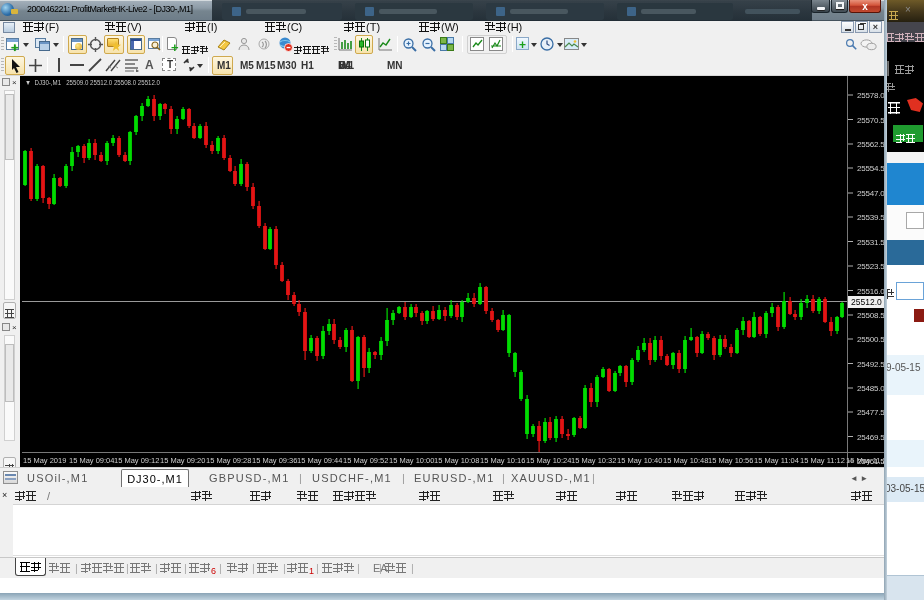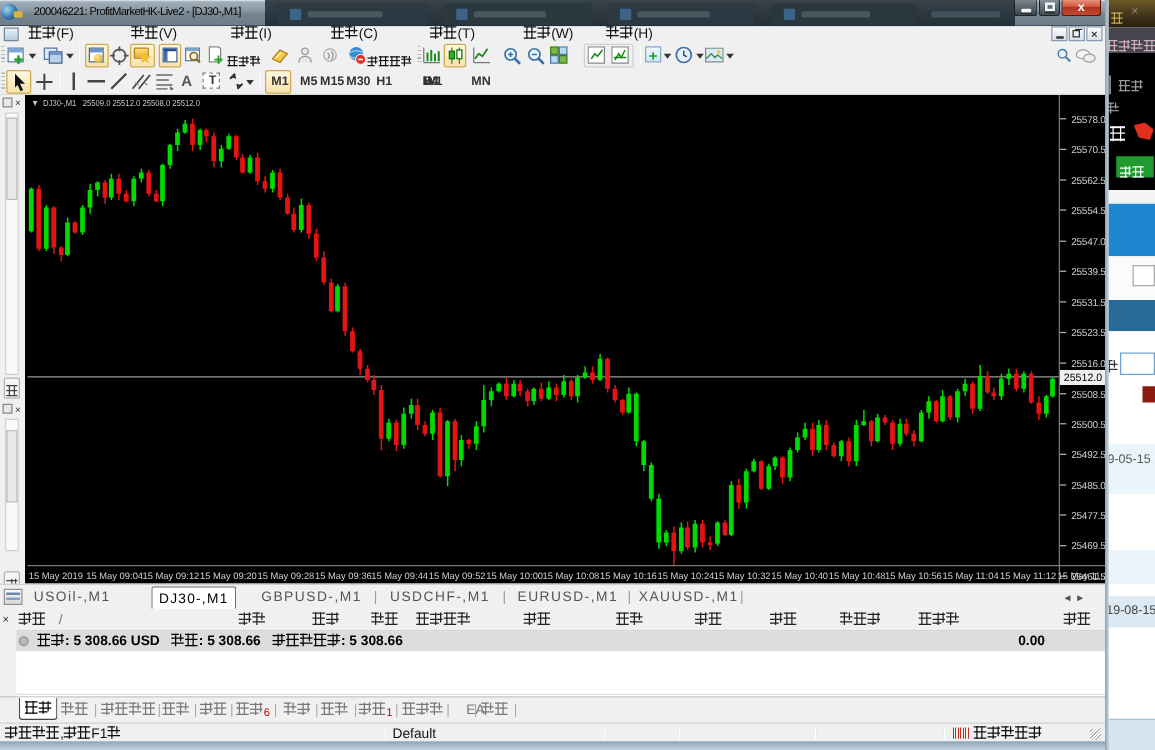--- a/index.html
+++ b/index.html
@@ -47,21 +47,21 @@
  <div class="abs" style="left:0;top:265px;width:40px;height:90px;background:#fff">
    <div class="abs" style="left:0;top:19px;color:#333"><i class="h3"></i></div>
    <div class="abs" style="left:12px;top:17px;width:28px;height:18px;background:#fff;border:1px solid #6aa3d8"></div>
    <div class="abs" style="left:30px;top:44px;width:10px;height:13px;background:#8b1a12"></div>
  </div>
  <div class="abs" style="left:0;top:355px;width:40px;height:40px;background:#e9f4fb;color:#555;font:10px 'Liberation Sans'">
         <span style="position:absolute;left:2px;top:7px;white-space:nowrap">9-05-15 1</span>
       </div>
  <div class="abs" style="left:0;top:440px;width:40px;height:27px;background:#e9f4fb"></div>
  <div class="abs" style="left:0;top:477px;width:40px;height:25px;background:#dceaf5;color:#444;font:10px 'Liberation Sans'">
-        <span style="position:absolute;left:1px;top:6px;white-space:nowrap">19-08-15</span>
+        <span style="position:absolute;left:1px;top:6px;white-space:nowrap">03-05-15</span>
       </div>
  <div class="abs" style="left:0;top:575px;width:40px;height:25px;background:#d8e4ee;border-top:1px solid #b0c4d4"></div>
 </div>
 
 <div class="abs" style="left:0;top:0;width:884px;height:600px">
 
  <div class="abs" style="left:0;top:0;width:884px;height:21px;background:linear-gradient(180deg,#a6b2bc 0%,#8d9ba7 40%,#76858f 55%,#6e7d89 100%);border-bottom:1px solid #45525c">
   <div class="abs" style="left:0;top:0;width:884px;height:1px;background:#d4dade"></div>
   <div class="abs" style="left:212px;top:0;width:600px;height:21px;background:linear-gradient(180deg,#2e3941,#1f2a32);opacity:.93"></div>
   <div class="abs" style="left:222px;top:3px;width:120px;height:17px;background:#2c3942;border-radius:2px"></div>
@@ -272,21 +272,21 @@
         <div class="abs" style="left:208px;top:2px;width:1px;height:16px;background:#c4c4c4;border-right:1px solid #fff"></div>
         <div class="abs" style="left:212px;top:1px;width:21px;height:19px;background:linear-gradient(180deg,#fdf6e0,#f7e3ac);border:1px solid #cfa94e;border-radius:2px"></div>
         <div class="abs" style="left:217px;top:5px;font:bold 10px 'Liberation Sans';color:#333">M1</div>
         <div class="abs" style="left:240px;top:5px;font:bold 10px 'Liberation Sans';color:#333">M5</div>
         <div class="abs" style="left:256px;top:5px;font:bold 10px 'Liberation Sans';color:#333">M15</div>
         <div class="abs" style="left:277px;top:5px;font:bold 10px 'Liberation Sans';color:#333">M30</div>
         <div class="abs" style="left:301px;top:5px;font:bold 10px 'Liberation Sans';color:#333">H1</div>
         <div class="abs" style="left:338px;top:5px;font:bold 10px 'Liberation Sans';color:#333">H4</div>
         <div class="abs" style="left:339px;top:5px;font:bold 10px 'Liberation Sans';color:#333">D1</div>
         <div class="abs" style="left:339px;top:5px;font:bold 10px 'Liberation Sans';color:#333">W1</div>
-        <div class="abs" style="left:377px;top:5px;font:bold 10px 'Liberation Sans';color:#333">MN</div>
+        <div class="abs" style="left:387px;top:5px;font:bold 10px 'Liberation Sans';color:#333">MN</div>
  </div>
 
  <div class="abs" style="left:0;top:76px;width:884px;height:391px;background:#f0f0f0">
   <div class="abs" style="left:0;top:0;width:20px;height:391px;background:#f0f0f0">
    <div class="abs" style="left:2px;top:2px;width:8px;height:8px;border:1px solid #888;background:#e8e8e8"></div>
    <div class="abs" style="left:12px;top:2px;font:8px 'Liberation Sans';color:#333">×</div>
    <div class="abs" style="left:4px;top:14px;width:11px;height:210px;background:#fafafa;border:1px solid #d0d0d0"></div>
    <div class="abs" style="left:5px;top:18px;width:9px;height:66px;background:#e9e9e9;border:1px solid #bdbdbd"></div>
    <div class="abs" style="left:3px;top:226px;width:13px;height:17px;border:1px solid #b0b0b0;border-radius:2px;background:#f6f6f6;color:#444"><i class="h s9" style="margin:3px 0 0 1px"></i></div>
    <div class="abs" style="left:2px;top:247px;width:8px;height:8px;border:1px solid #888;background:#e8e8e8"></div>
@@ -673,25 +673,20 @@
    <span class="mhdr" style="left:284px"><i class="h3"></i><i class="h"></i></span>
    <span class="mhdr" style="left:320px"><i class="h"></i><i class="h2"></i><i class="h"></i><i class="h3"></i></span>
    <span class="mhdr" style="left:406px"><i class="h2"></i><i class="h"></i></span>
    <span class="mhdr" style="left:480px"><i class="h"></i><i class="h3"></i></span>
    <span class="mhdr" style="left:543px"><i class="h2"></i><i class="h"></i></span>
    <span class="mhdr" style="left:603px"><i class="h2"></i><i class="h"></i></span>
    <span class="mhdr" style="left:659px"><i class="h3"></i><i class="h"></i><i class="h2"></i></span>
    <span class="mhdr" style="left:722px"><i class="h"></i><i class="h2"></i><i class="h3"></i></span>
    <span class="mhdr" style="left:838px"><i class="h2"></i><i class="h"></i></span>
   </div>
-  <div class="abs" style="left:13px;top:18px;width:871px;height:16px;background:#dcdcdc">
-   <div class="abs" style="left:2px;top:4px;width:8px;height:8px;border-radius:4px;background:#b8b8b8;border:1px solid #909090"></div>
-   <span class="abs" style="left:17px;top:2px;font:bold 11px 'Liberation Sans';color:#000;white-space:nowrap"><i class="h"></i><i class="h2"></i>: 5 308.66 USD&nbsp;&nbsp;&nbsp;<i class="h3"></i><i class="h"></i>: 5 308.66&nbsp;&nbsp;&nbsp;<i class="h2"></i><i class="h"></i><i class="h3"></i><i class="h"></i><i class="h2"></i>: 5 308.66</span>
-   <span class="abs" style="left:787px;top:2px;width:36px;text-align:right;font:bold 11px 'Liberation Sans';color:#000">0.00</span>
-  </div>
   <div class="abs" style="left:13px;top:68px;width:871px;height:1px;background:#e0e0e0"></div>
   <div class="abs" style="left:0;top:70px;width:884px;height:21px;background:#f0f0f0;border-top:1px solid #c8c8c8">
    <div class="abs" style="left:15px;top:0;width:31px;height:18px;background:#fff;border:1px solid #444;border-top:none;border-radius:0 0 3px 3px;color:#000;text-align:center;padding-top:3px"><i class="h"></i><i class="h2"></i></div>
    <span class="ttab" style="left:49px;color:#777"><i class="h3"></i><i class="h"></i></span>
           <span class="ttab" style="left:75px;color:#aaa">|</span>
    <span class="ttab" style="left:81px;color:#777"><i class="h2"></i><i class="h"></i><i class="h3"></i><i class="h"></i></span>
           <span class="ttab" style="left:126px;color:#aaa">|</span>
    <span class="ttab" style="left:130px;color:#777"><i class="h"></i><i class="h3"></i></span>
           <span class="ttab" style="left:155px;color:#aaa">|</span>
    <span class="ttab" style="left:160px;color:#777"><i class="h2"></i><i class="h"></i></span>
@@ -706,28 +701,15 @@
           <span class="ttab" style="left:316px;color:#aaa">|</span>
    <span class="ttab" style="left:322px;color:#777"><i class="h"></i><i class="h2"></i><i class="h3"></i></span>
           <span class="ttab" style="left:357px;color:#aaa">|</span>
    <span class="ttab" style="left:373px;color:#777">EA</span>
           <span class="ttab" style="left:379px;color:#aaa">|</span>
    <span class="ttab" style="left:385px;color:#777"><i class="h3"></i><i class="h"></i></span>
           <span class="ttab" style="left:411px;color:#aaa">|</span>
   </div>
  </div>
 
- <div class="abs" style="left:0;top:578px;width:884px;height:15px;background:#f0f0f0;border-top:1px solid #d0d0d0;font:11px 'Liberation Sans'">
-  <span class="abs" style="left:4px;top:2px;color:#111;white-space:nowrap"><i class="h2"></i><i class="h"></i><i class="h3"></i><i class="h"></i>,<i class="h2"></i><i class="h"></i>F1<i class="h3"></i></span>
-  <div class="sep" style="left:308px;top:2px;height:11px"></div>
-  <span class="abs" style="left:314px;top:2px;color:#111">Default</span>
-  <div class="sep" style="left:483px;top:2px;height:11px"></div>
-  <div class="sep" style="left:543px;top:2px;height:11px"></div>
-  <div class="sep" style="left:597px;top:2px;height:11px"></div>
-  <div class="sep" style="left:652px;top:2px;height:11px"></div>
-  <div class="sep" style="left:755px;top:2px;height:11px"></div>
-  <div class="abs" style="left:762px;top:3px;width:14px;height:9px;background:repeating-linear-gradient(90deg,#c03020 0,#c03020 1px,#f0f0f0 1px,#f0f0f0 2px)"></div>
-  <span class="abs" style="left:779px;top:2px;color:#111"><i class="h"></i><i class="h2"></i><i class="h3"></i><i class="h"></i><i class="h2"></i></span>
-  <div class="abs" style="left:872px;top:4px;width:9px;height:9px;background:repeating-linear-gradient(135deg,#fff 0,#fff 1px,#b0b0b0 1px,#b0b0b0 2px)"></div>
- </div>
  <div class="abs" style="left:0;top:593px;width:884px;height:7px;background:linear-gradient(180deg,#8aa4b6,#c2d4e0)"></div>
 </div>
 <div class="abs" style="left:884px;top:0;width:3px;height:600px;background:linear-gradient(90deg,#8fa3b2,#c3d2dd)"></div>
 </div>
 </body></html>

